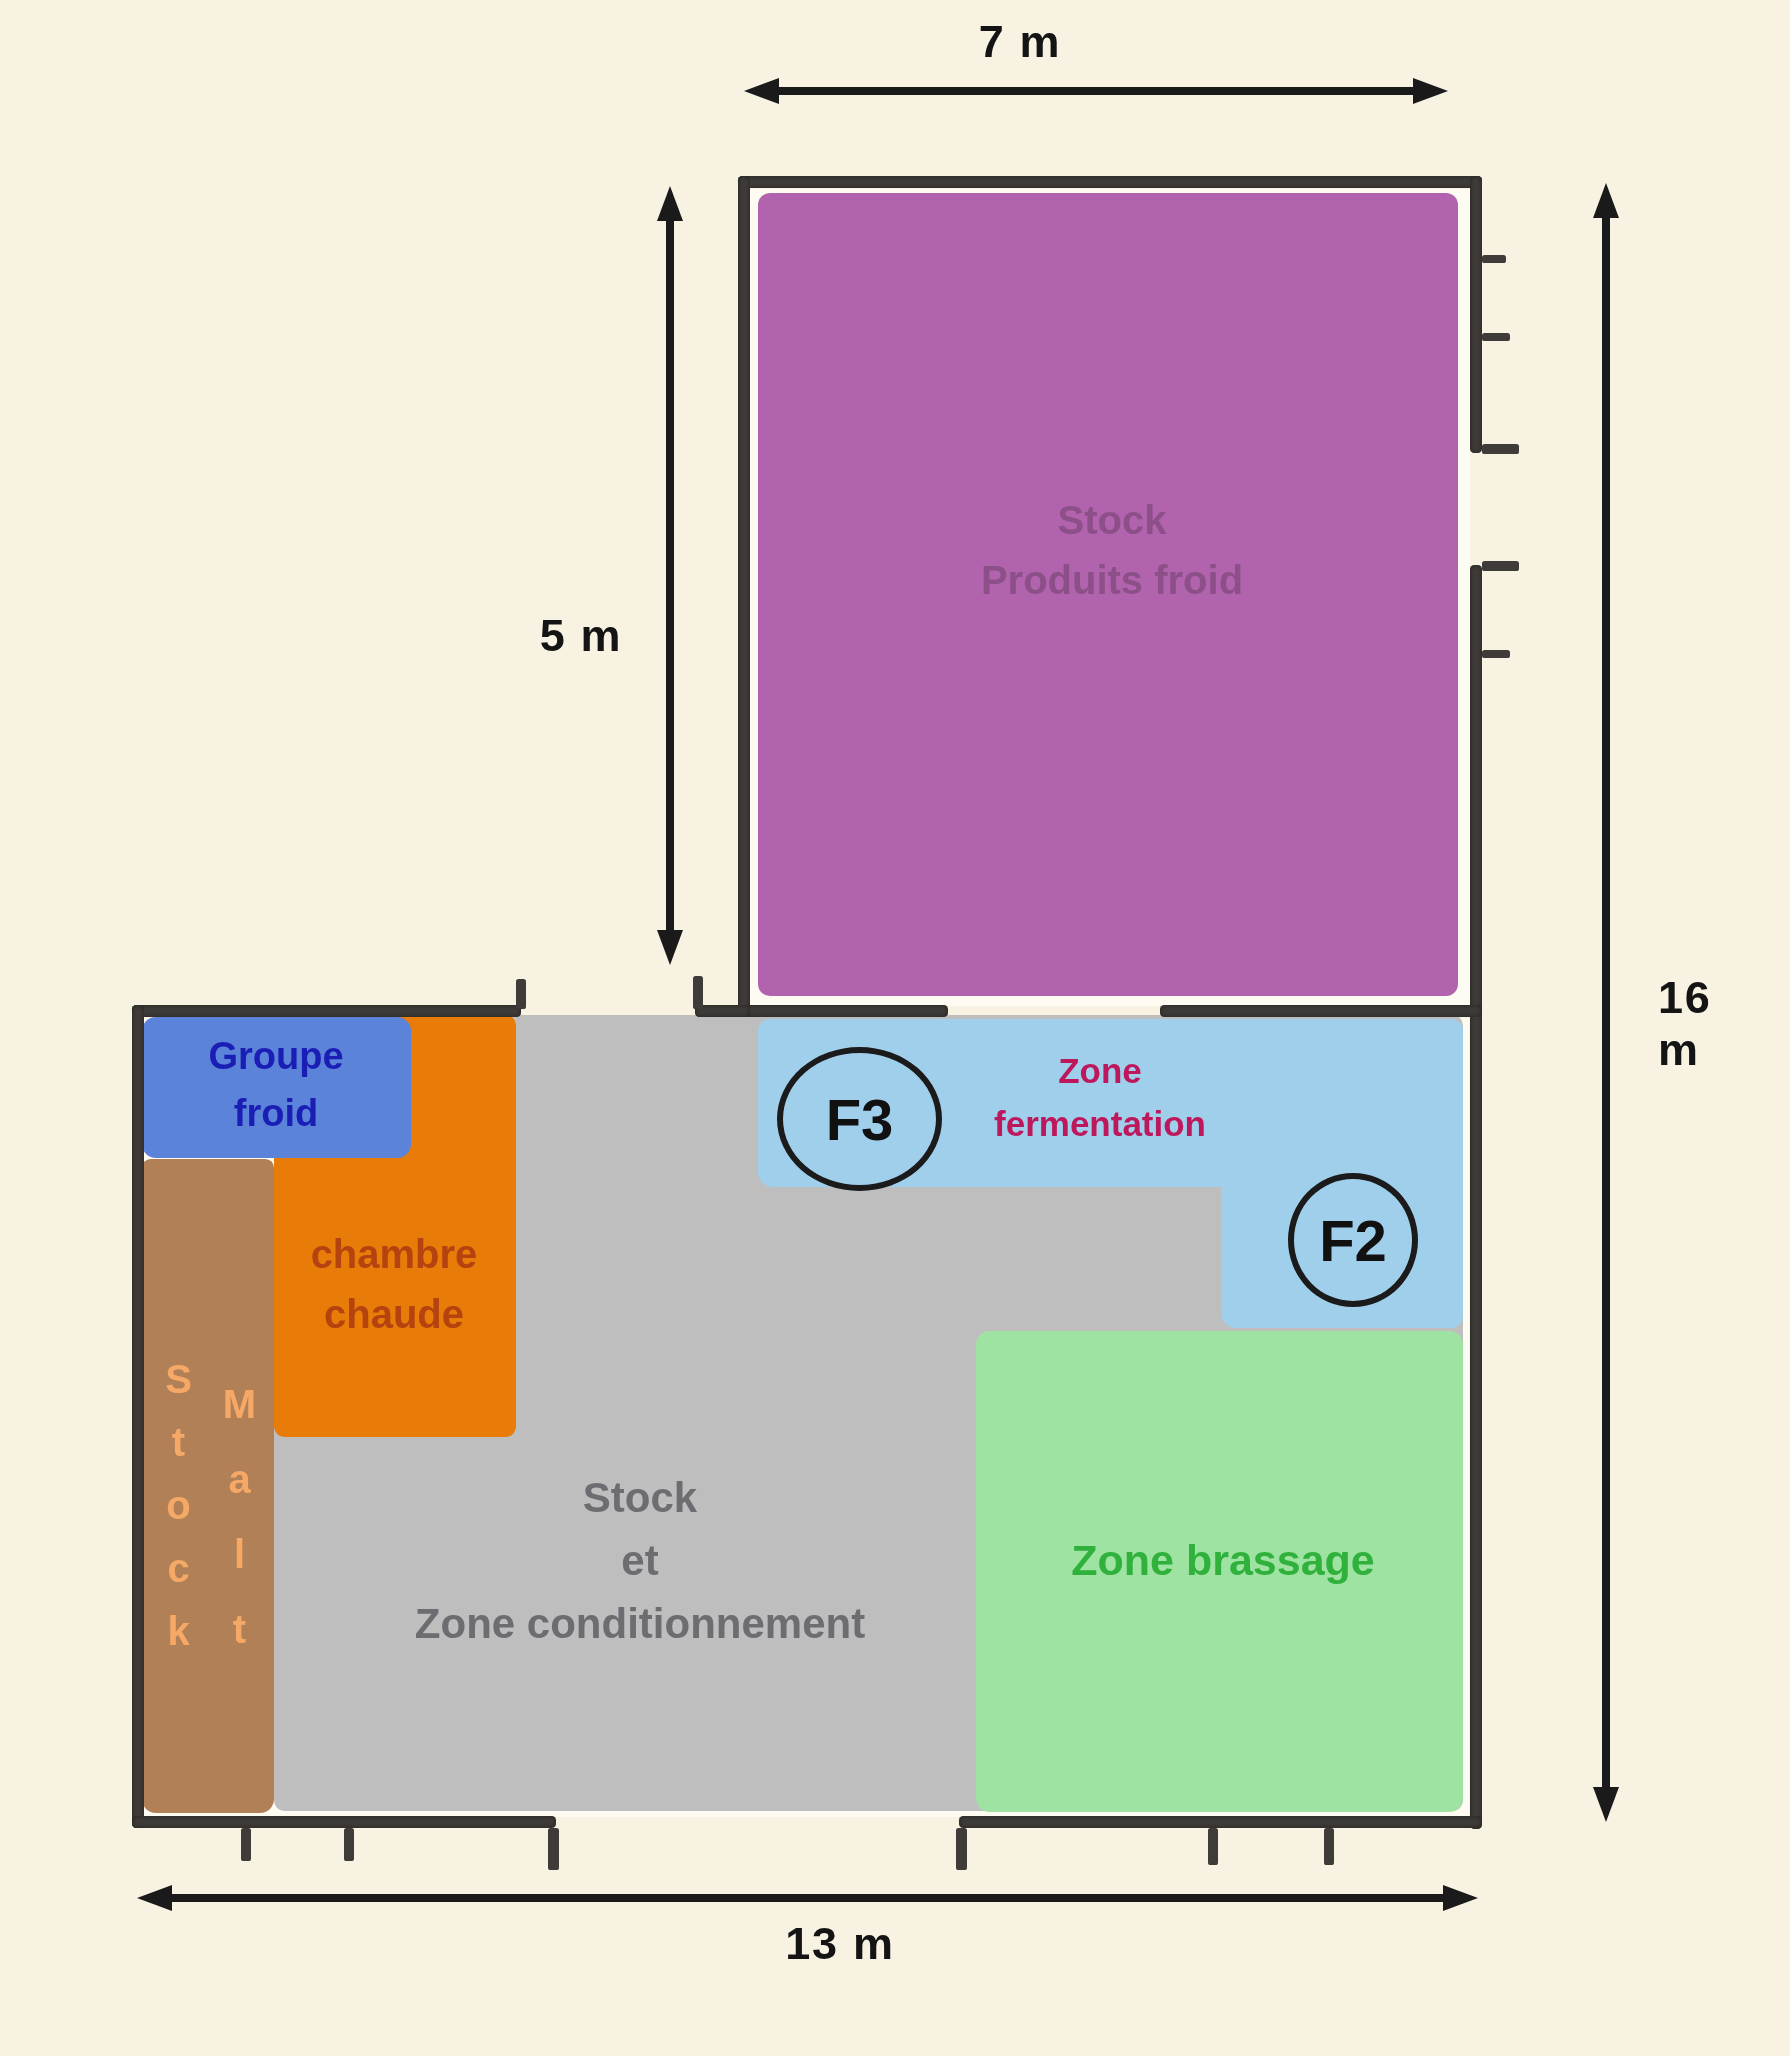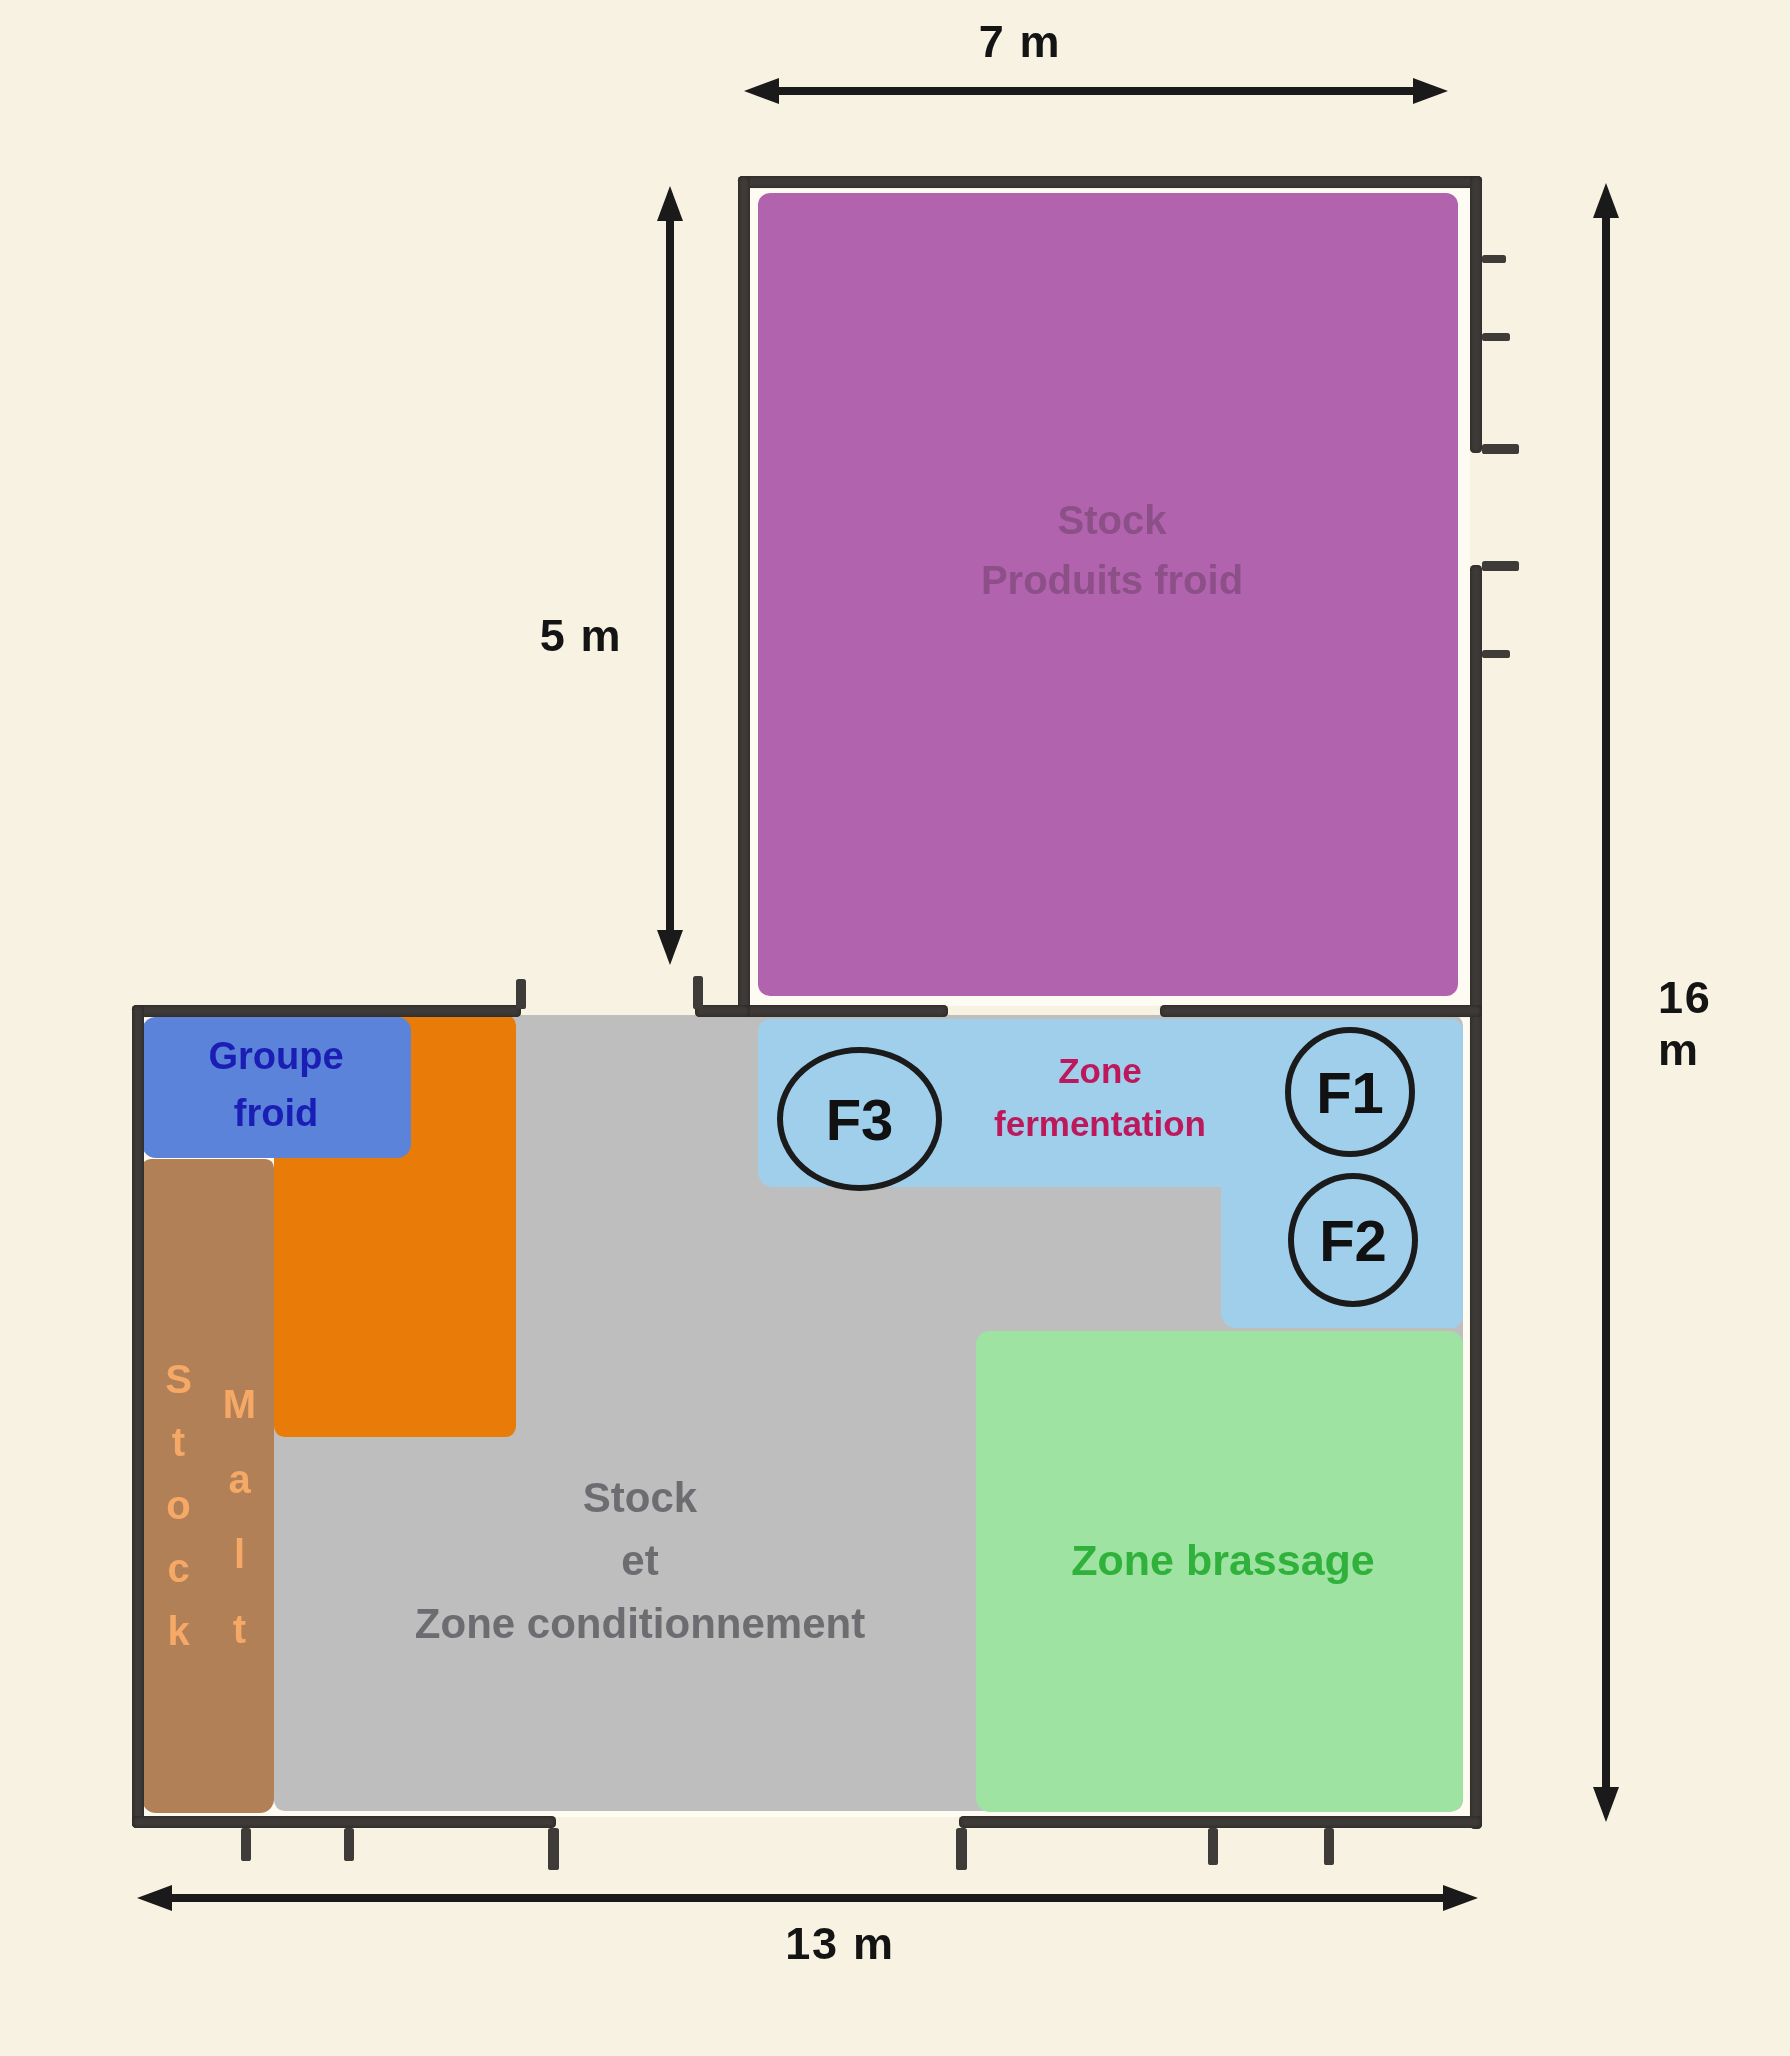--- a/index.html
+++ b/index.html
@@ -75,23 +75,20 @@
   <div class="wall" style="left:132px;top:1816px;width:424px;height:12px;"></div>
   <div class="wall" style="left:959px;top:1816px;width:523px;height:12px;"></div>
 
   <div class="tick" style="left:241px;top:1828px;width:9.6px;height:33px;"></div>
   <div class="tick" style="left:344px;top:1828px;width:9.6px;height:33px;"></div>
   <div class="tick" style="left:548px;top:1828px;width:11.3px;height:42px;"></div>
   <div class="tick" style="left:956px;top:1828px;width:11.3px;height:42px;"></div>
   <div class="tick" style="left:1208px;top:1828px;width:10.4px;height:37px;"></div>
   <div class="tick" style="left:1324px;top:1828px;width:10.4px;height:37px;"></div>
 
-  <div class="tank" style="left:1285px;top:1027px;width:118px;height:118px;">
-    <span>F1</span>
-  </div>
   <div class="tank" style="left:1288px;top:1173px;width:118px;height:122px;">
     <span>F2</span>
   </div>
   <div class="tank" style="left:777px;top:1047px;width:153px;height:132px;">
     <span>F3</span>
   </div>
 
   <div class="lbl" style="left:1112px;top:550px;font-size:40px;color:#8c4f88;">
     <span>Stock</span>
     <span>Produits froid</span>
@@ -105,20 +102,24 @@
   <div class="lbl" style="left:1223px;top:1560px;font-size:43px;color:#2fb13c;">
     <span>Zone brassage</span>
   </div>
 
   <div class="lbl" style="left:640px;top:1560px;font-size:42px;color:#6d6c71;">
     <span>Stock</span>
     <span>et</span>
     <span>Zone conditionnement</span>
   </div>
 
+  <div class="lbl" style="left:394px;top:1284px;font-size:40px;color:#b4430f;">
+    <span>chambre</span>
+    <span>chaude</span>
+  </div>
 
   <div class="lbl" style="left:276px;top:1085px;font-size:38px;color:#1b1eb5;">
     <span>Groupe</span>
     <span>froid</span>
   </div>
 
   <div class="vword" style="left:178px;top:1357px;letter-spacing:19px;">Stock</div>
   <div class="vword" style="left:239px;top:1382px;letter-spacing:31px;">Malt</div>
 
   <div class="dim" style="left:1020px;top:42px;">7 m</div>

